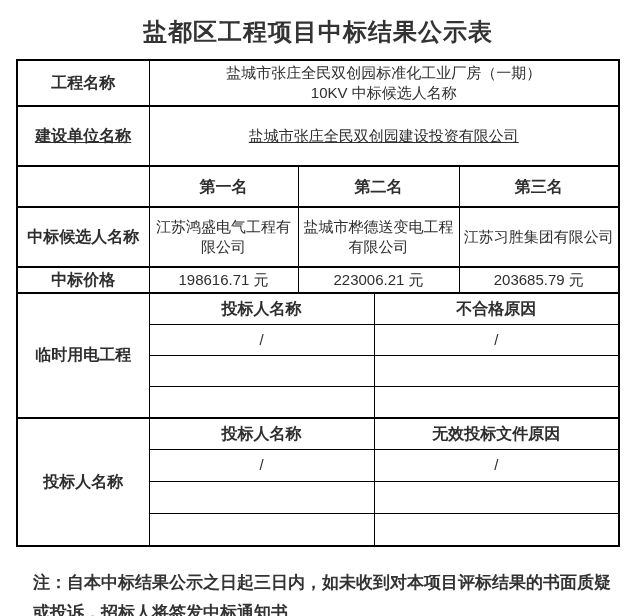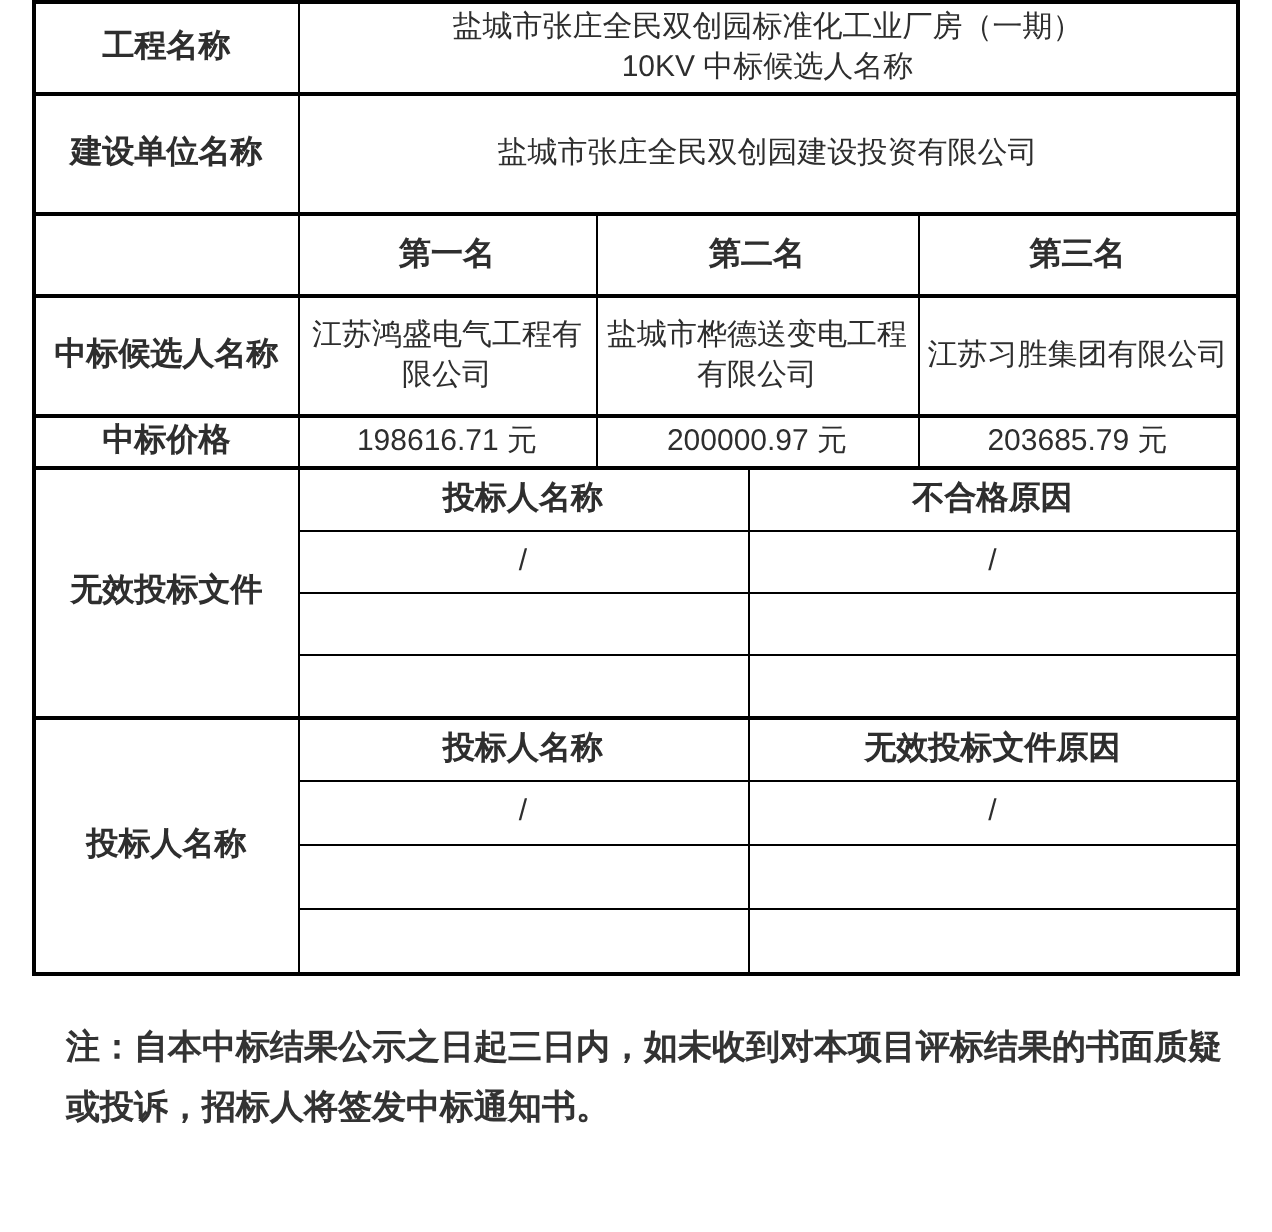--- a/index.html
+++ b/index.html
@@ -20,37 +20,38 @@
   }
   .bid-table th,.bid-table td{
     border:1px solid #000;
     text-align:center;vertical-align:middle;
     padding:1px 4px;font-size:15px;font-weight:normal;
     overflow:hidden;line-height:1.35;
   }
   .bid-table th{font-weight:bold;font-size:16px;}
   tr.major th,tr.major td{border-top-width:2px;}
   tr.r-project{height:46px;padding-left:16px;}
-  tr.r-owner{height:60px;}
+  tr.r-owner{height:60px;text-decoration:underline;}
   tr.r-ranks{height:41px;}
   tr.r-cands{height:60px;}
   tr.r-price{height:22px;}
   tr.r-sub{height:31px;}
   tr.r-subhead{height:32px;}
   .note{
     width:590px;margin:21px 0 0 33px;
     font-size:17px;font-weight:bold;line-height:30px;
     color:#333333;text-align:left;
   }
 </style>
 </head>
 <body>
 
 <div class="page">
 
+  <h1 class="page-title">盐都区工程项目中标结果公示表</h1>
 
   <table class="bid-table">
     <colgroup>
       <col style="width:132px">
       <col style="width:149px">
       <col style="width:76px">
       <col style="width:85px">
       <col style="width:160px">
     </colgroup>
 
@@ -78,26 +79,26 @@
     <tr class="r-cands major">
       <th>中标候选人名称</th>
       <td>江苏鸿盛电气工程有限公司</td>
       <td colspan="2">盐城市桦德送变电工程有限公司</td>
       <td>江苏习胜集团有限公司</td>
     </tr>
 
     <tr class="r-price major">
       <th>中标价格</th>
       <td>198616.71 元</td>
-      <td colspan="2">200000.97 元</td>
+      <td colspan="2">223006.21 元</td>
       <td>203685.79 元</td>
     </tr>
 
     <tr class="r-subhead major">
-      <th rowspan="4">无效投标文件</th>
+      <th rowspan="4">临时用电工程</th>
       <th colspan="2">投标人名称</th>
       <th colspan="2">不合格原因</th>
     </tr>
     <tr class="r-sub">
       <td colspan="2">/</td>
       <td colspan="2">/</td>
     </tr>
     <tr class="r-sub">
       <td colspan="2"></td>
       <td colspan="2"></td>

